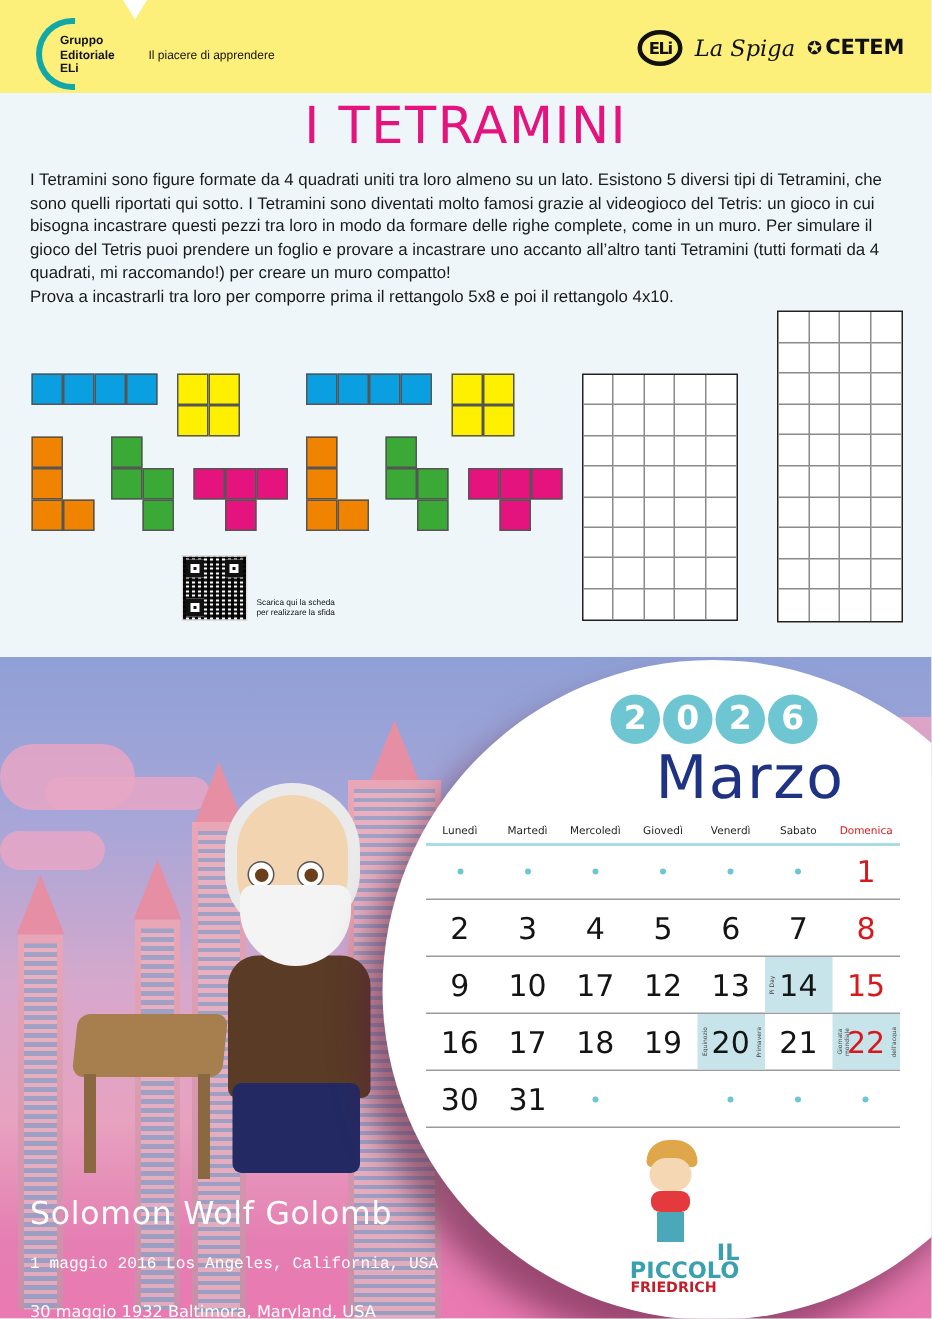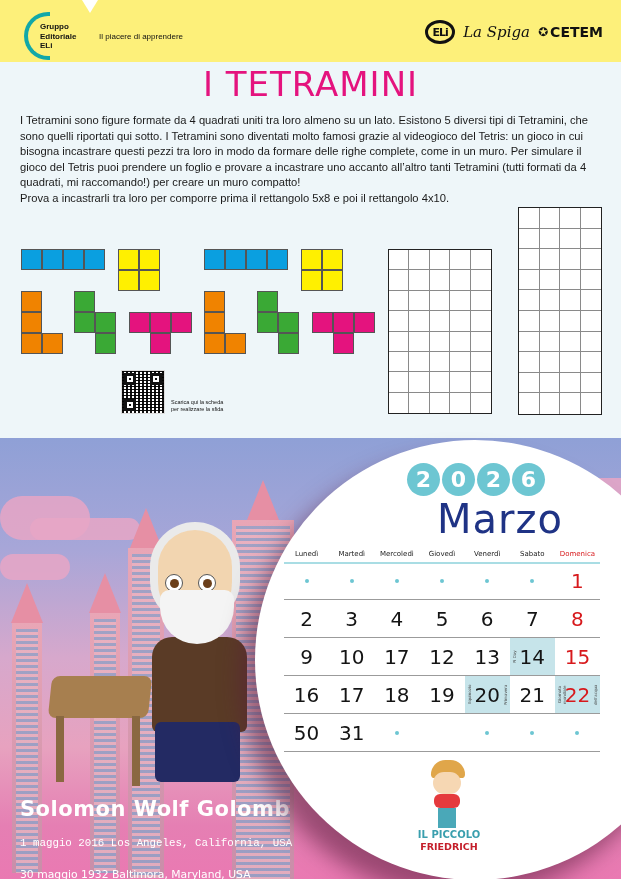--- a/index.html
+++ b/index.html
@@ -62,21 +62,21 @@
   .man .head { position: absolute; left: 90px; top: 0; width: 90px; height: 100px; background: #f2d5b0; border-radius: 45px 45px 40px 40px; border: 8px solid #eaeaea; border-bottom: none; }
   .man .beard { position: absolute; left: 100px; top: 68px; width: 74px; height: 54px; background: #f4f4f4; border-radius: 10px 10px 40px 40px; }
   .man .eye { position: absolute; top: 52px; width: 18px; height: 18px; background: #fff; border-radius: 50%; border: 1px solid #555; }
   .man .eye::after { content: ""; position: absolute; left: 4px; top: 4px; width: 9px; height: 9px; border-radius: 50%; background: #6b3f1a; }
   .man .body { position: absolute; left: 92px; top: 115px; width: 95px; height: 95px; background: #5a3b26; border-radius: 20px 20px 6px 6px; }
   .man .legs { position: absolute; left: 95px; top: 200px; width: 85px; height: 60px; background: #232a63; border-radius: 6px; }
   .table { position: absolute; left: 50px; top: 676px; width: 100px; height: 42px; background: #a77f4f; border-radius: 8px; transform: skewX(-6deg); }
   .table-leg { position: absolute; width: 8px; background: #8a6841; }
   .stool { position: absolute; left: 172px; top: 750px; width: 62px; height: 10px; background: #6b4527; border-radius: 6px; }
 
-  .person-name { position: absolute; left: 20px; top: 797px; font-family: "DejaVu Sans", sans-serif; font-size: 21px; color: #fff; letter-spacing: 0.5px; font-weight: bold; }
+  .person-name { position: absolute; left: 20px; top: 797px; font-family: "DejaVu Sans", sans-serif; font-size: 21px; color: #fff; letter-spacing: 0.5px; }
   .person-born, .person-died { position: absolute; left: 20px; font-family: "DejaVu Sans", sans-serif; font-size: 10.8px; color: #fff; }
   .person-born { top: 868px; }
   .person-died { top: 837px; font-family: Liberation Mono, monospace; }
 
   .calendar-disc { position: absolute; left: 255px; top: 440px; width: 440px; height: 440px; border-radius: 50%; background: #ffffff;
     box-shadow: -14px 18px 22px rgba(90, 30, 60, 0.55); }
   .year { position: absolute; left: 407px; top: 463px; display: flex; gap: 2px; }
   .year span { width: 33px; height: 33px; border-radius: 50%; background: #6dc6d2; color: #fff; font-family: "DejaVu Sans", sans-serif;
     font-weight: bold; font-size: 22px; text-align: center; line-height: 33px; }
   .month { position: absolute; left: 437px; top: 496px; font-family: "DejaVu Sans", sans-serif; font-size: 40px; color: #1f3385; letter-spacing: 1px; }
@@ -97,21 +97,21 @@
     font-size: 4px; color: #444; text-align: center; }
   .day .note.l { left: 2px; }
   .day .note.r { right: 2px; }
 
   .kid { position: absolute; left: 425px; top: 760px; width: 44px; height: 68px; }
   .kid .hair { position: absolute; left: 6px; top: 0; width: 34px; height: 18px; background: #e0a64a; border-radius: 16px 16px 4px 4px; }
   .kid .face { position: absolute; left: 8px; top: 12px; width: 28px; height: 22px; background: #f6d7b3; border-radius: 12px; }
   .kid .shirt { position: absolute; left: 9px; top: 34px; width: 26px; height: 14px; background: #e53a3d; border-radius: 6px; }
   .kid .pants { position: absolute; left: 13px; top: 48px; width: 18px; height: 20px; background: #4aa8b8; }
   .kid-brand { position: absolute; left: 405px; top: 829px; width: 88px; text-align: center; font-family: "DejaVu Sans", sans-serif; font-weight: bold; line-height: 12px; }
-  .kid-brand .l1 { color: #3a9fae; font-size: 10px; display: block; }
+  .kid-brand .l1 { color: #3a9fae; font-size: 15px; display: block; text-align: right; }
   .kid-brand .l2 { color: #c41e2a; font-size: 9.5px; display: block; }
 </style>
 </head>
 <body>
 
 <div class="header">
   <div class="header-notch"></div>
   <div class="eli-arc"></div>
   <div class="brand-name">
     <div>Gruppo</div>
@@ -452,21 +452,21 @@
         <span>21</span>
       </div>
       <div class="day sun hl">
         <span>22</span>
         <span class="note l">Giornata mondiale</span>
         <span class="note r">dell'acqua</span>
       </div>
     </div>
     <div class="week">
       <div class="day">
-        <span>50</span>
+        <span>30</span>
       </div>
       <div class="day">
         <span>31</span>
       </div>
       <div class="day">
         <span class="dot"></span>
       </div>
       <div class="day"></div>
       <div class="day">
         <span class="dot"></span>

